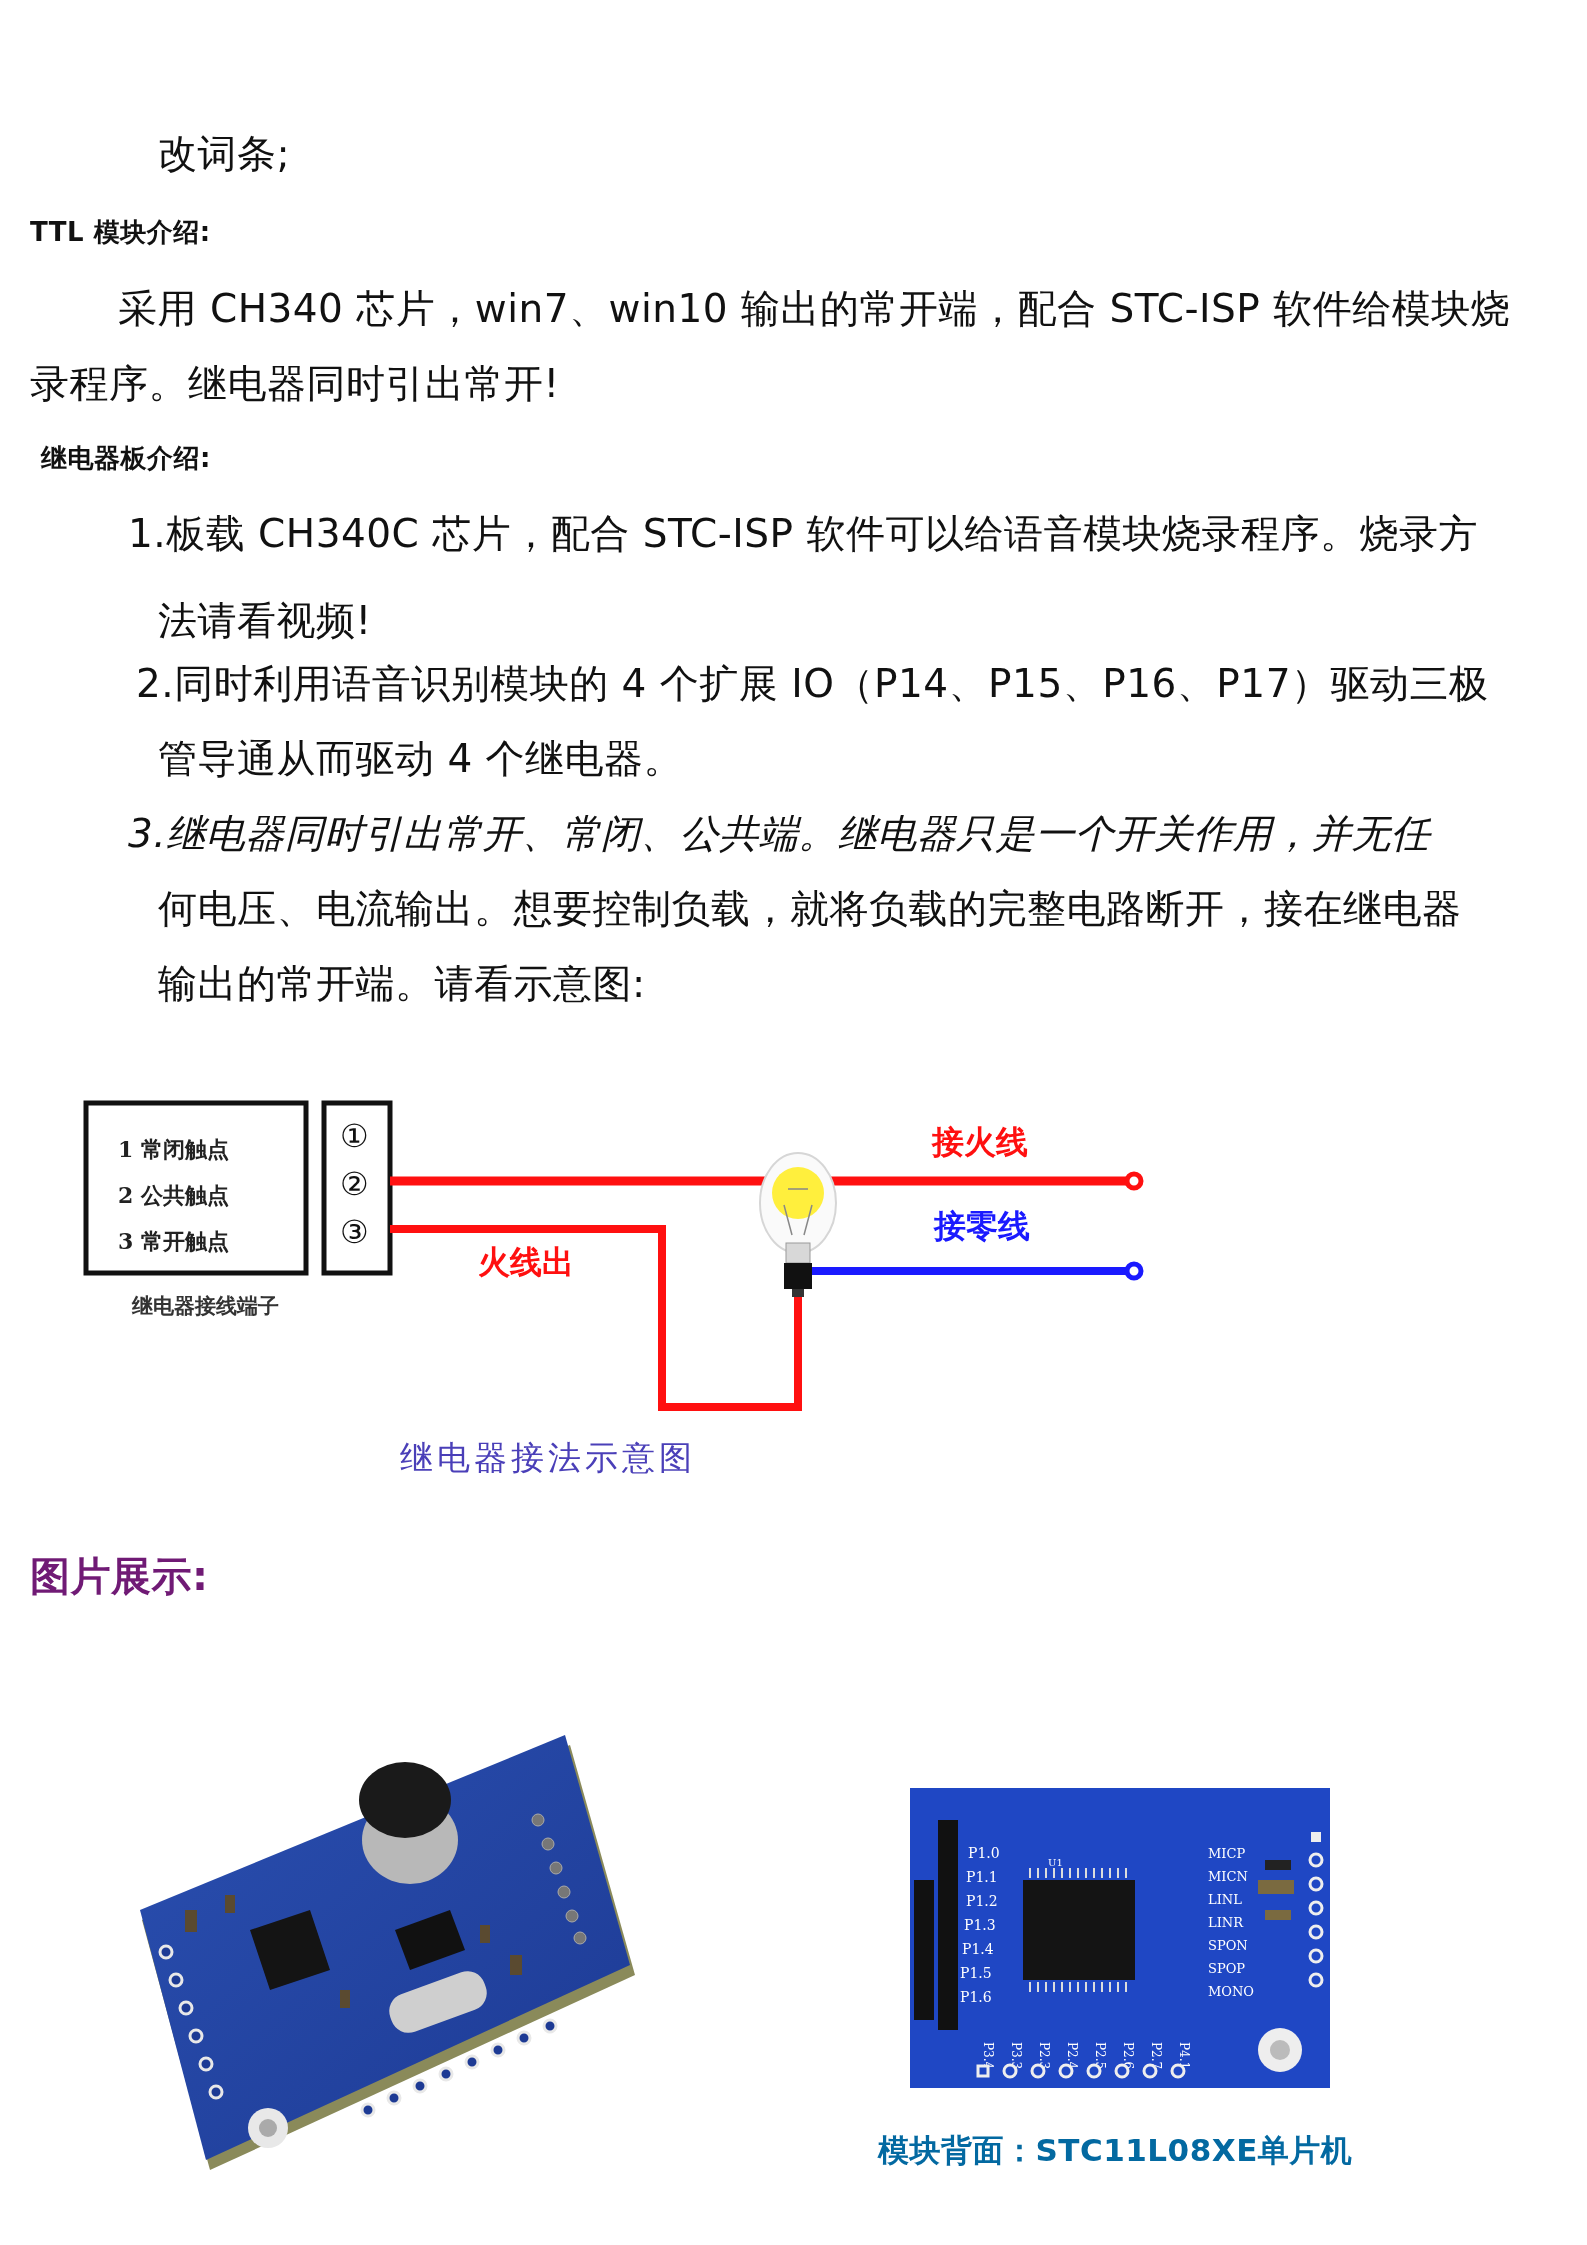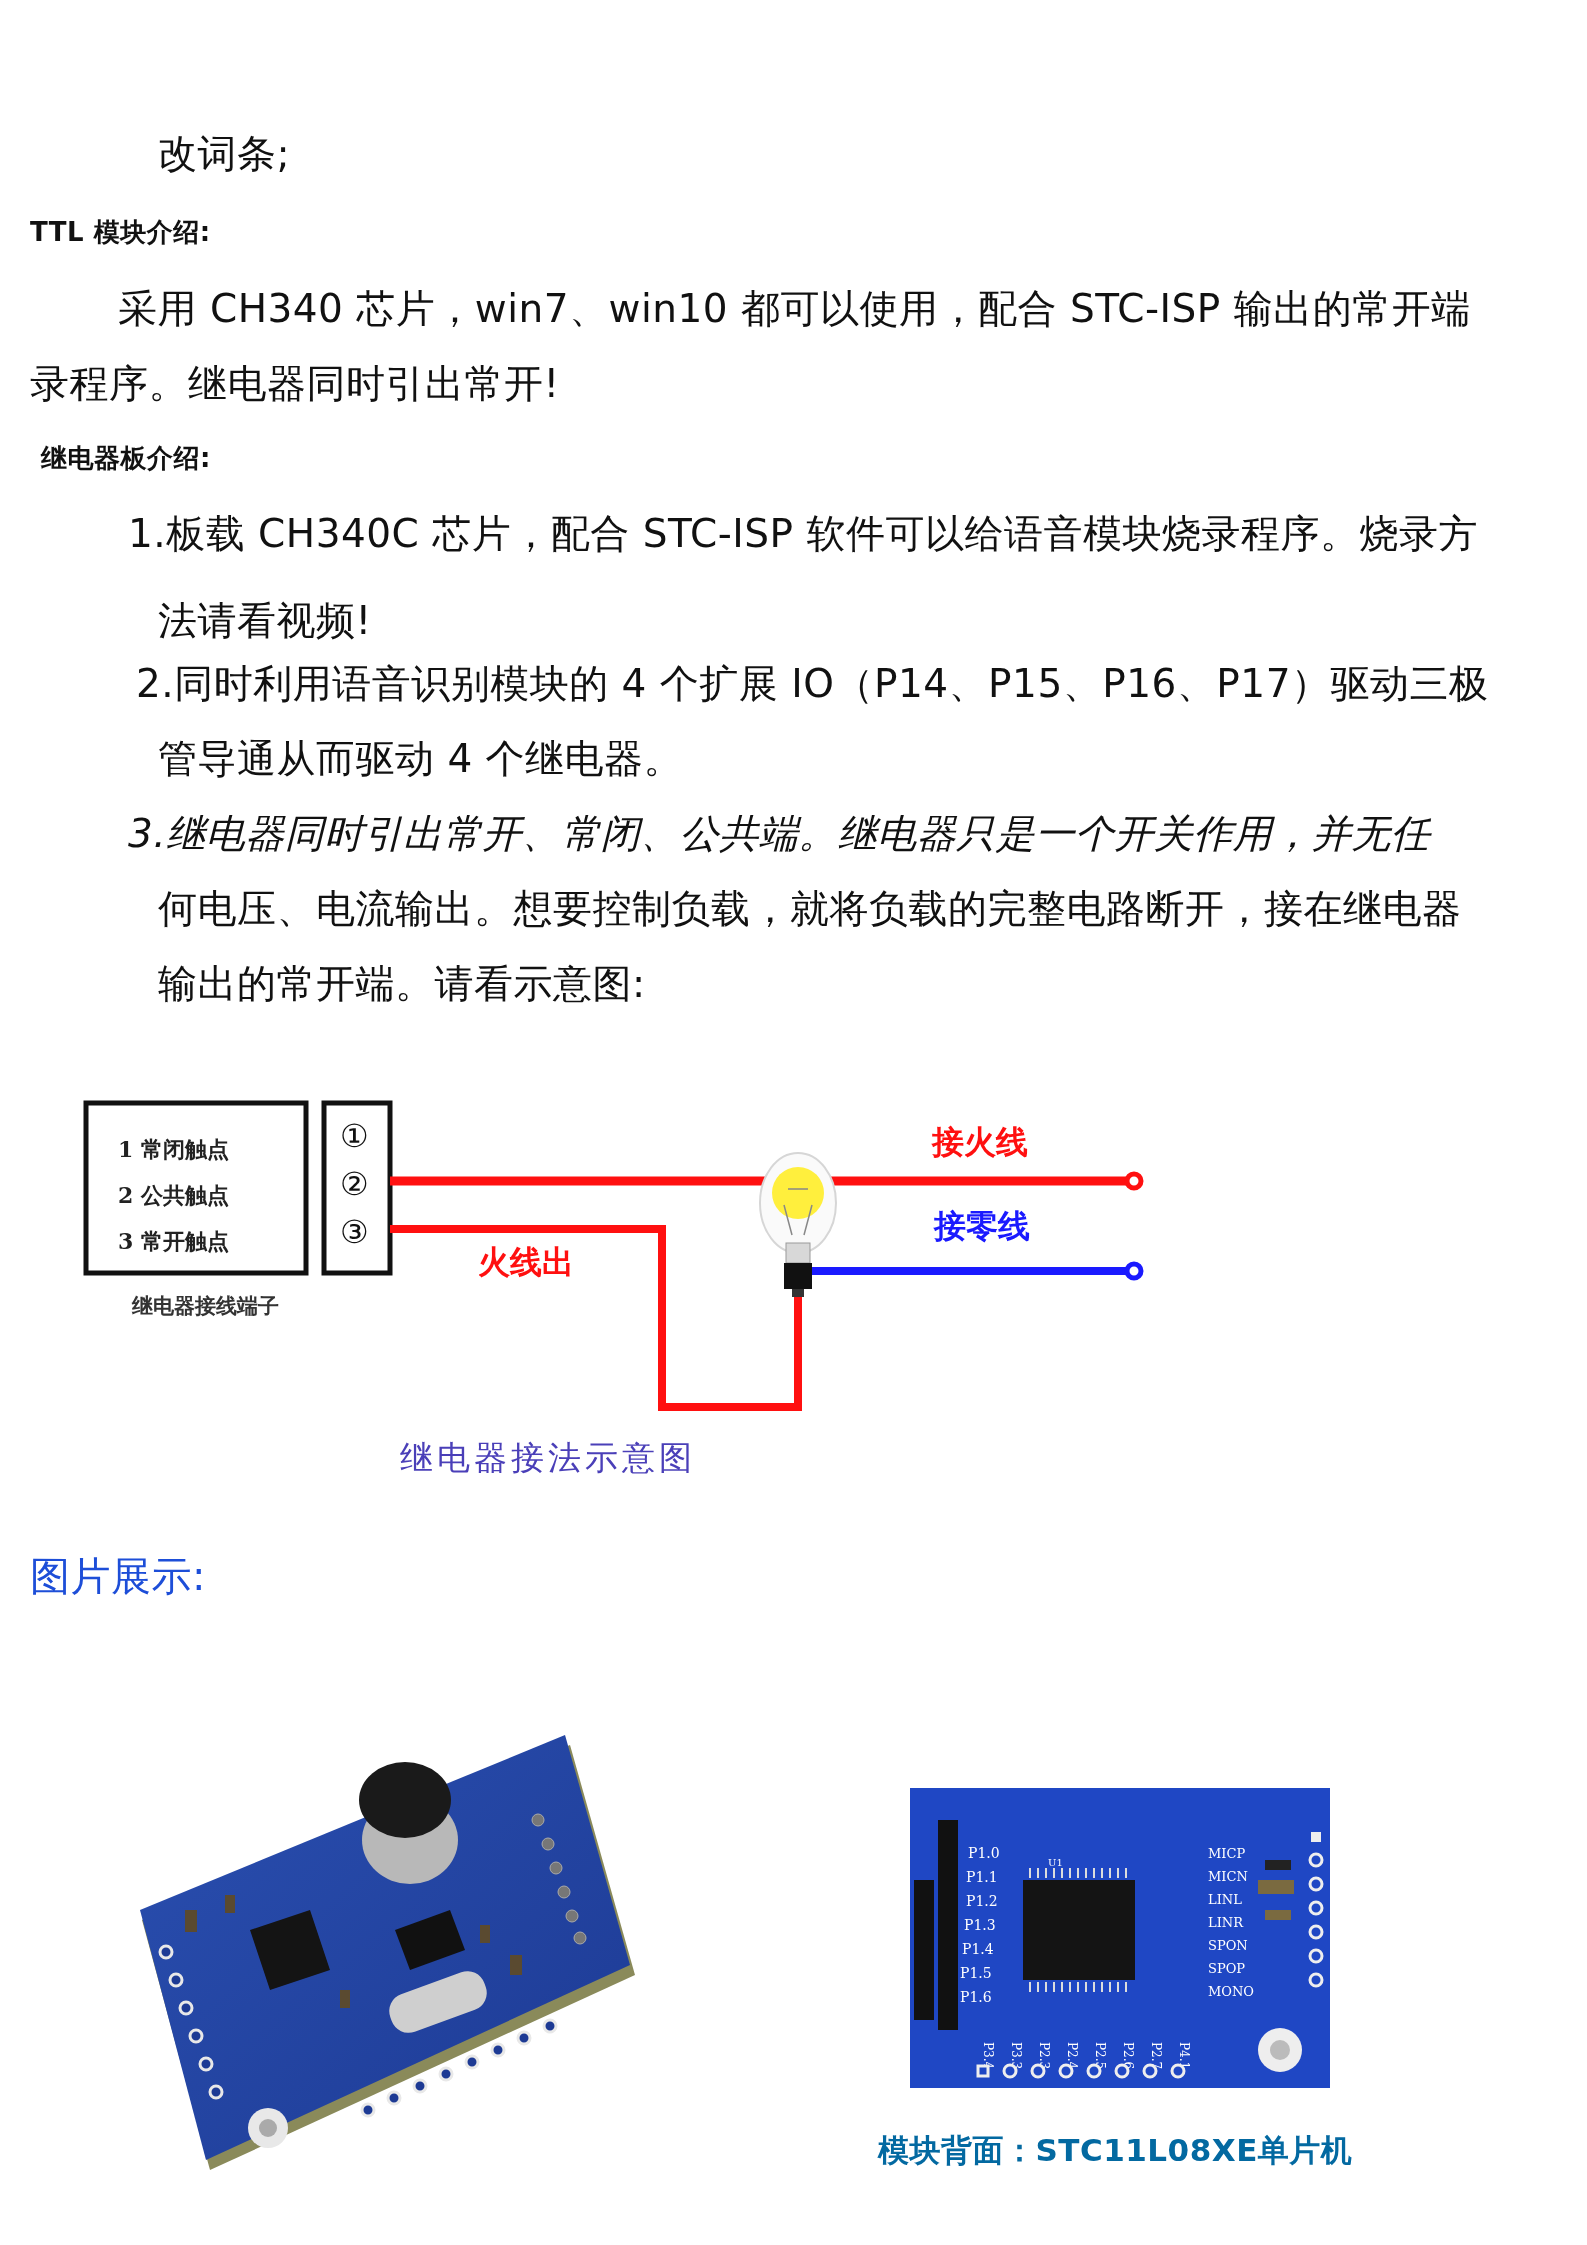--- a/index.html
+++ b/index.html
@@ -5,31 +5,31 @@
   html, body { margin: 0; padding: 0; background: #ffffff; }
   body {
     width: 1587px; height: 2245px; position: relative; overflow: hidden;
     font-family: "DejaVu Sans", "Liberation Sans", sans-serif; color: #111;
   }
   .line {
     position: absolute; font-size: 39px; line-height: 52px; white-space: nowrap;
     letter-spacing: 0.5px;
   }
   .heading { font-weight: bold; font-size: 26px; }
-  .photo-heading { color: #1d4ed8; font-weight: normal; font-size: 40px; }
+  .photo-heading { color: #701a75; font-weight: bold; font-size: 40px; }
   .caption { font-weight: bold; font-size: 31px; color: #0369a1; }
   svg text { font-family: "DejaVu Serif", "Liberation Serif", serif; }
 </style>
 </head>
 <body>
 
 <div class="line" style="left:158px; top:128px;">改词条;</div>
 
 <div class="line heading" style="left:30px; top:206px;">TTL 模块介绍:</div>
-<div class="line" style="left:118px; top:283px;">采用 CH340 芯片，win7、win10 都可以使用，配合 STC-ISP 输出的常开端</div>
+<div class="line" style="left:118px; top:283px;">采用 CH340 芯片，win7、win10 输出的常开端，配合 STC-ISP 软件给模块烧</div>
 <div class="line" style="left:30px; top:358px;">录程序。继电器同时引出常开!</div>
 
 <div class="line heading" style="left:41px; top:432px;">继电器板介绍:</div>
 
 <div class="line" style="left:128px; top:508px;">1.板载 CH340C 芯片，配合 STC-ISP 软件可以给语音模块烧录程序。烧录方</div>
 <div class="line" style="left:158px; top:583px;margin-top:12px;">法请看视频!</div>
 
 <div class="line" style="left:136px; top:658px;">2.同时利用语音识别模块的 4 个扩展 IO（P14、P15、P16、P17）驱动三极</div>
 <div class="line" style="left:158px; top:733px;">管导通从而驱动 4 个继电器。</div>
 

